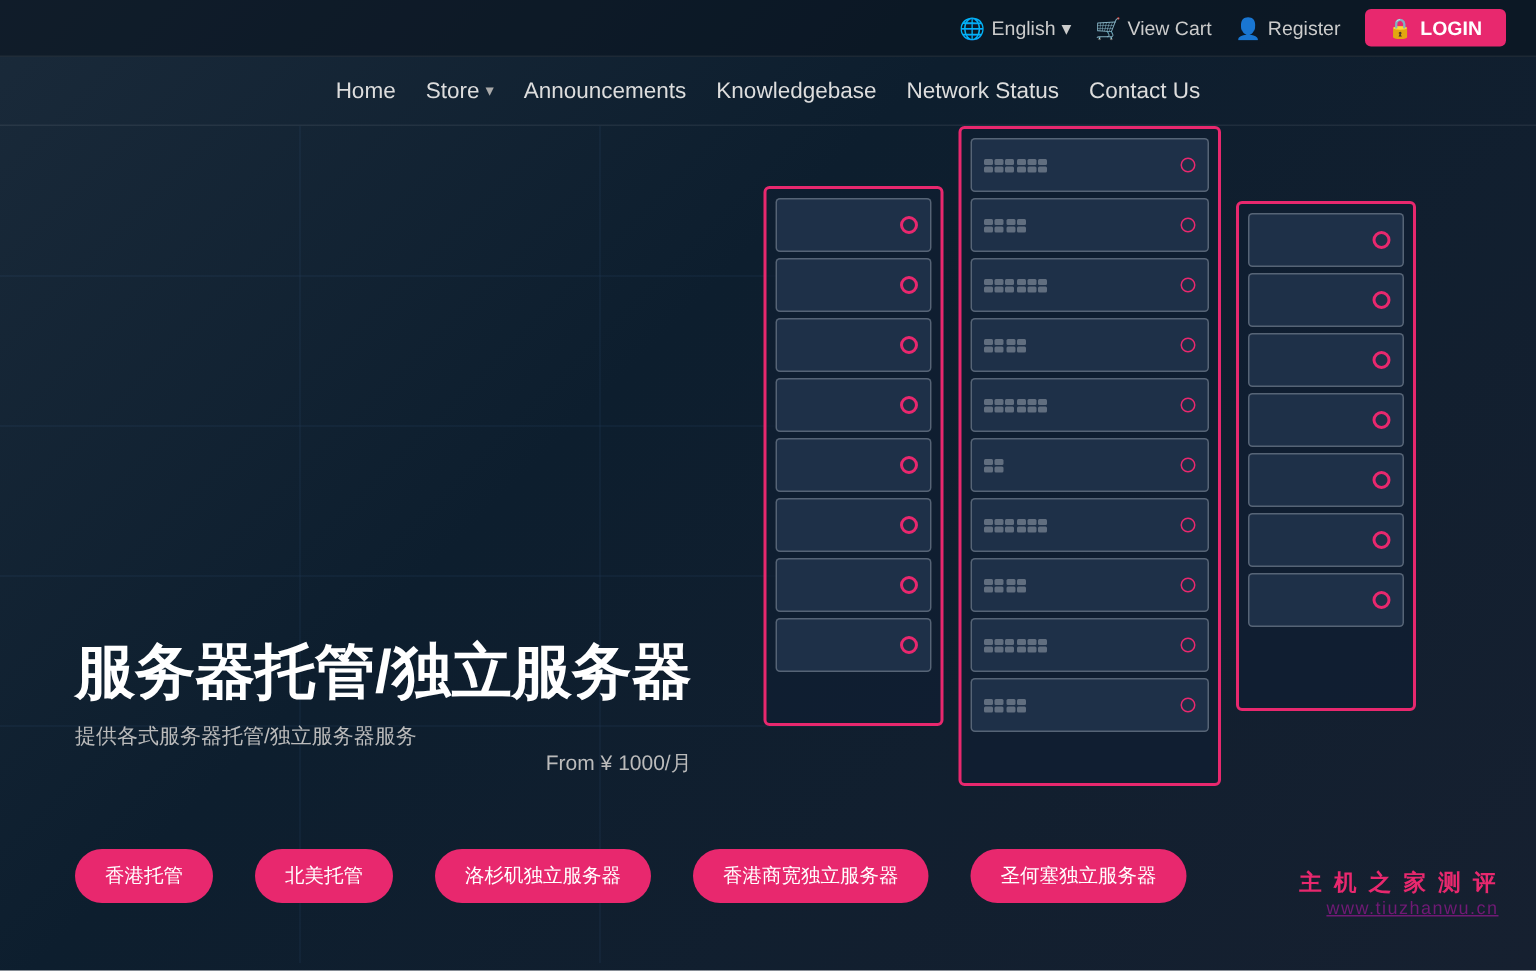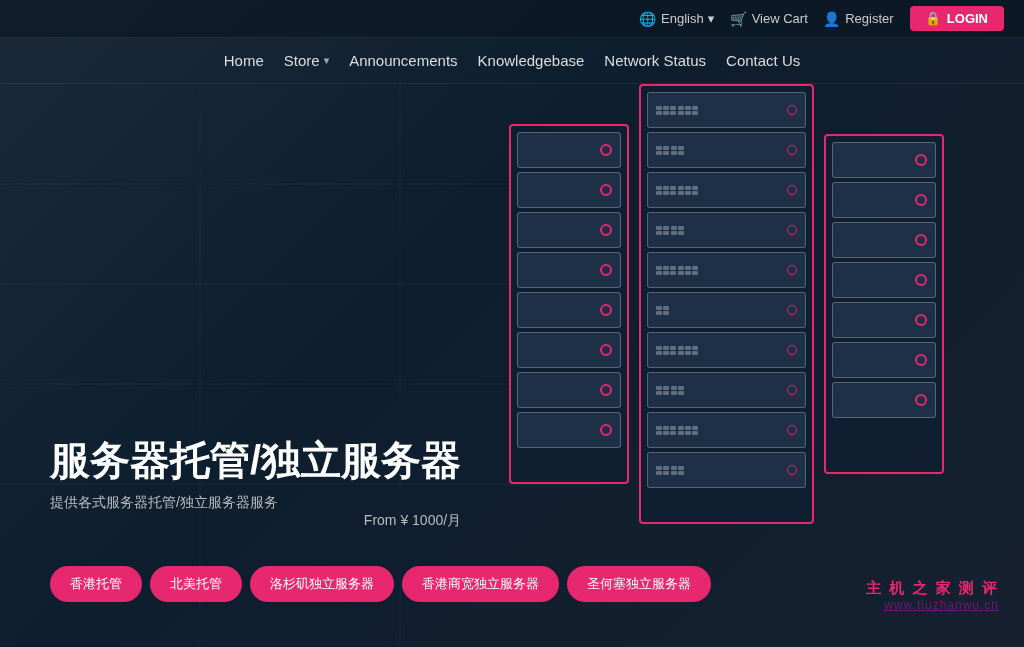--- a/index.html
+++ b/index.html
@@ -173,21 +173,21 @@
       height: 12px;
       border-radius: 50%;
       border: 2px solid #e8286e;
       flex-shrink: 0;
     }
 
     
     .hero-text {
       position: absolute;
       left: 50px;
-      bottom: 112px;
+      bottom: 124px;
     }
 
     .hero-title {
       font-size: 40px;
       font-weight: bold;
       color: #fff;
       line-height: 1.2;
       margin-bottom: 10px;
     }
 
@@ -202,21 +202,21 @@
       color: #bbb;
       text-align: right;
     }
 
     
     .buttons-row {
       position: absolute;
       bottom: 40px;
       left: 50px;
       display: flex;
-      gap: 8px;
+      gap: 28px;
       flex-wrap: wrap;
     }
 
     .service-btn {
       background: #e8286e;
       color: #fff;
       border: none;
       border-radius: 20px;
       padding: 9px 20px;
       font-size: 13px;

